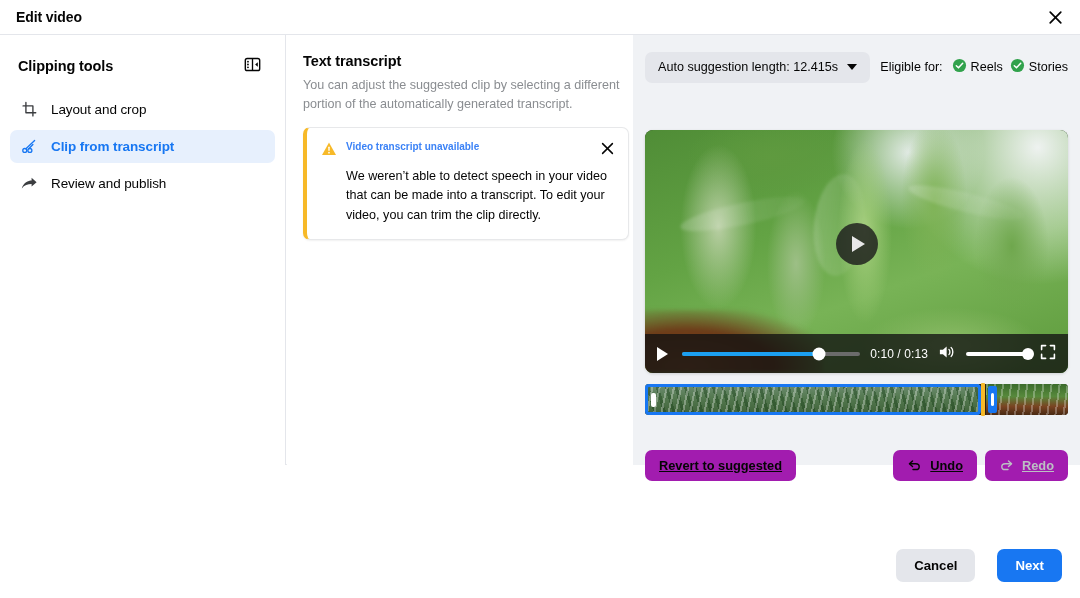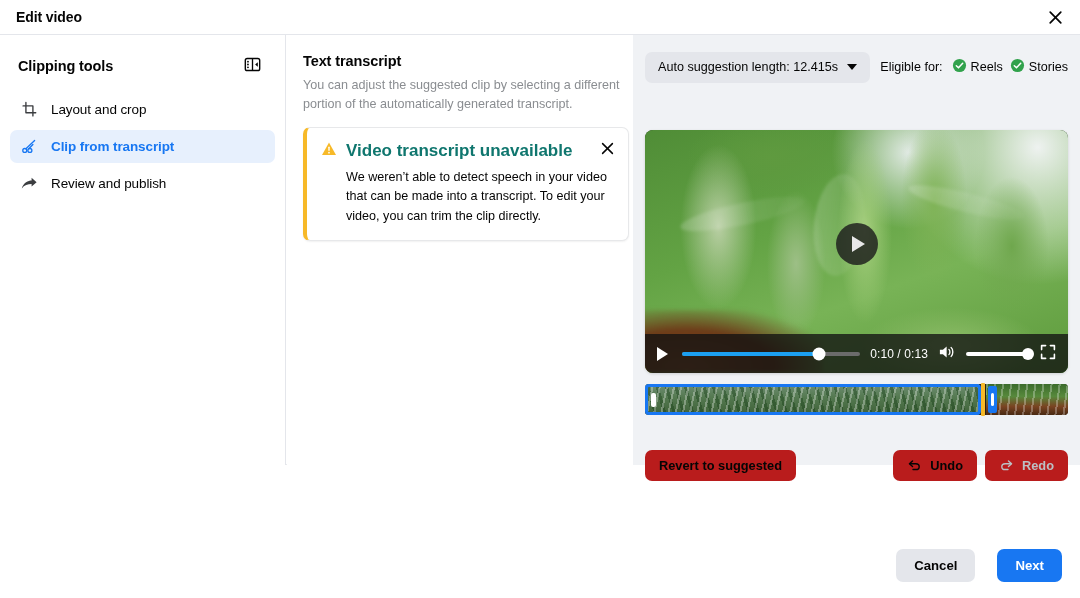--- a/index.html
+++ b/index.html
@@ -135,23 +135,23 @@
     box-shadow: 0 1px 2px rgba(0,0,0,0.06);
   }
   .alert-head {
     display: flex;
     align-items: flex-start;
     gap: 9px;
   }
   .alert-warn-icon { flex: 0 0 16px; margin-top: 1px; }
   .alert-title {
     flex: 1;
-    font-size: 17px;
+    font-size: 10px;
     font-weight: bold;
-    color: #0f766e;
+    color: #3b82f6;
     line-height: 1.3;
   }
   .alert-close {
     flex: 0 0 16px;
     cursor: pointer;
     margin-top: 1px;
   }
   .alert-body {
     margin-top: 6px;
     padding-left: 25px;
@@ -421,21 +421,21 @@
     height: 31px;
     padding: 0 14px;
     border-radius: 7px;
     font-size: 12.8px;
     font-weight: bold;
     border: none;
     cursor: pointer;
     white-space: nowrap;
     font-family: "Liberation Sans", sans-serif;
   }
-  .btn-gray { background: #b91c1c; color: #050505; }
+  .btn-gray { background: #a21caf; color: #050505; text-decoration: underline; }
   .btn-gray.disabled { color: #bcc0c4; cursor: default; }
   .btn-group { margin-left: auto; display: flex; gap: 8px; }
 
   
   .footer {
     position: absolute;
     left: 0; bottom: 0;
     width: 1080px; height: 66px;
     background: #ffffff;
     display: flex;

